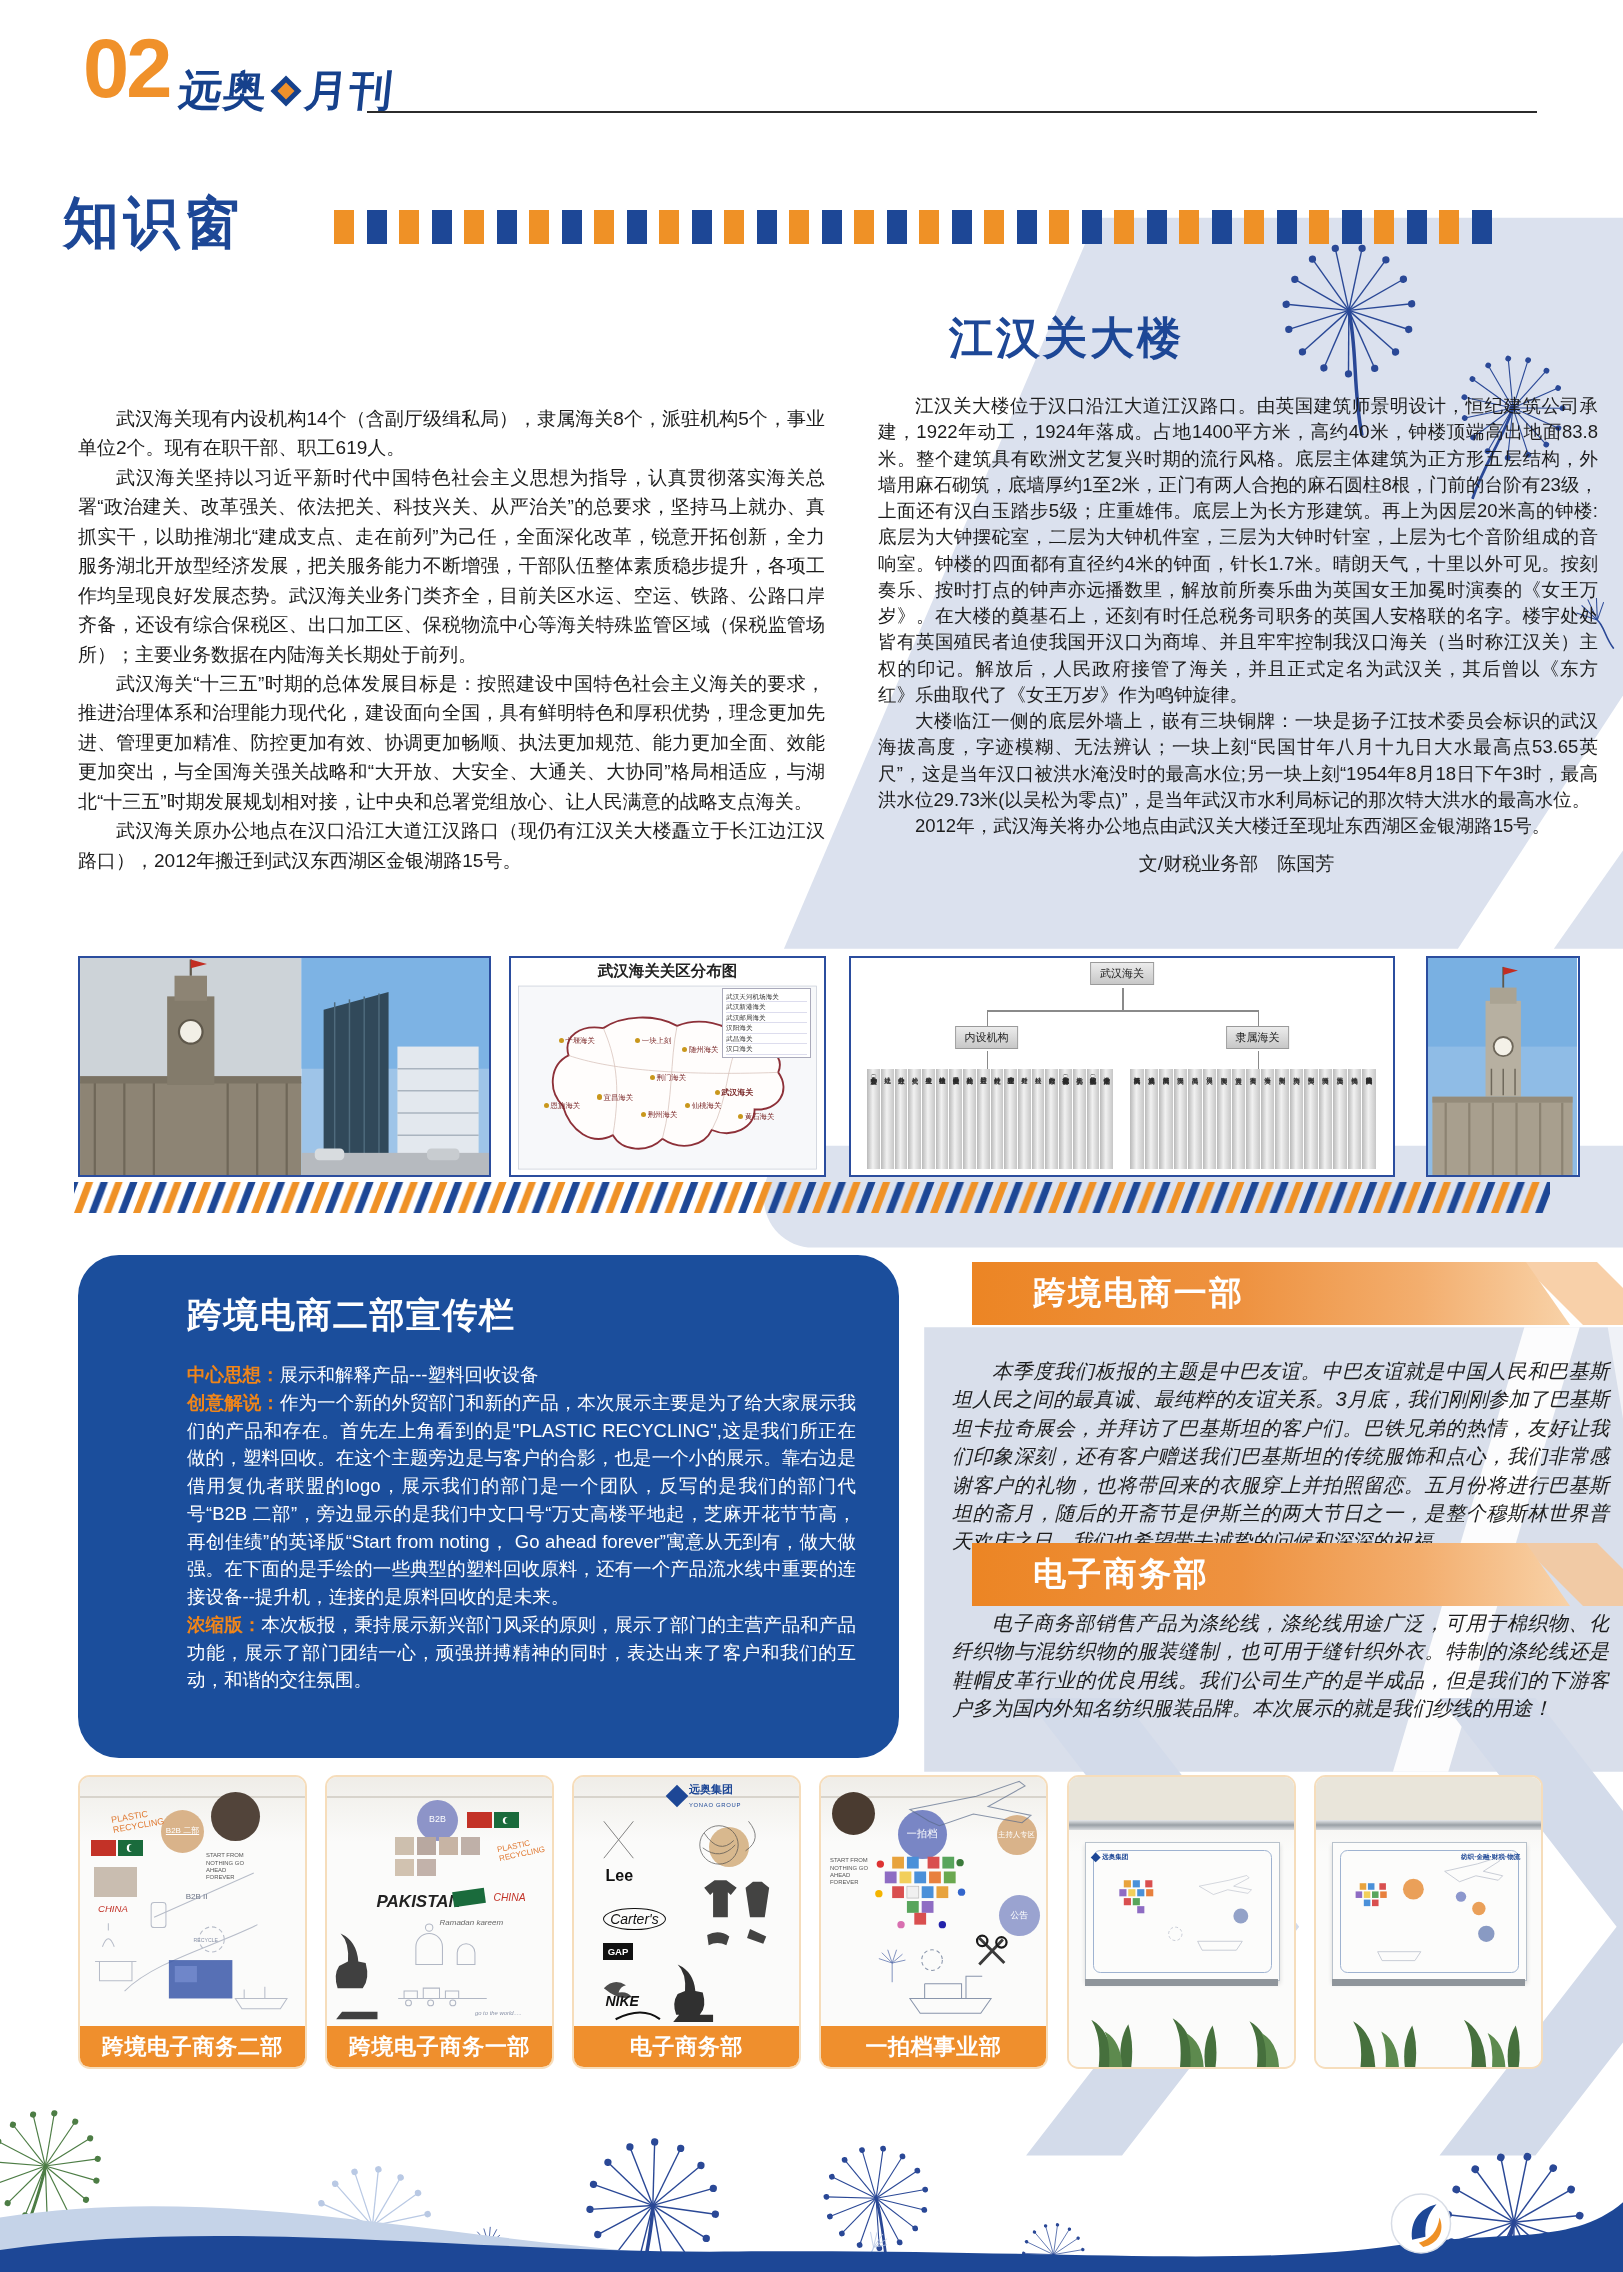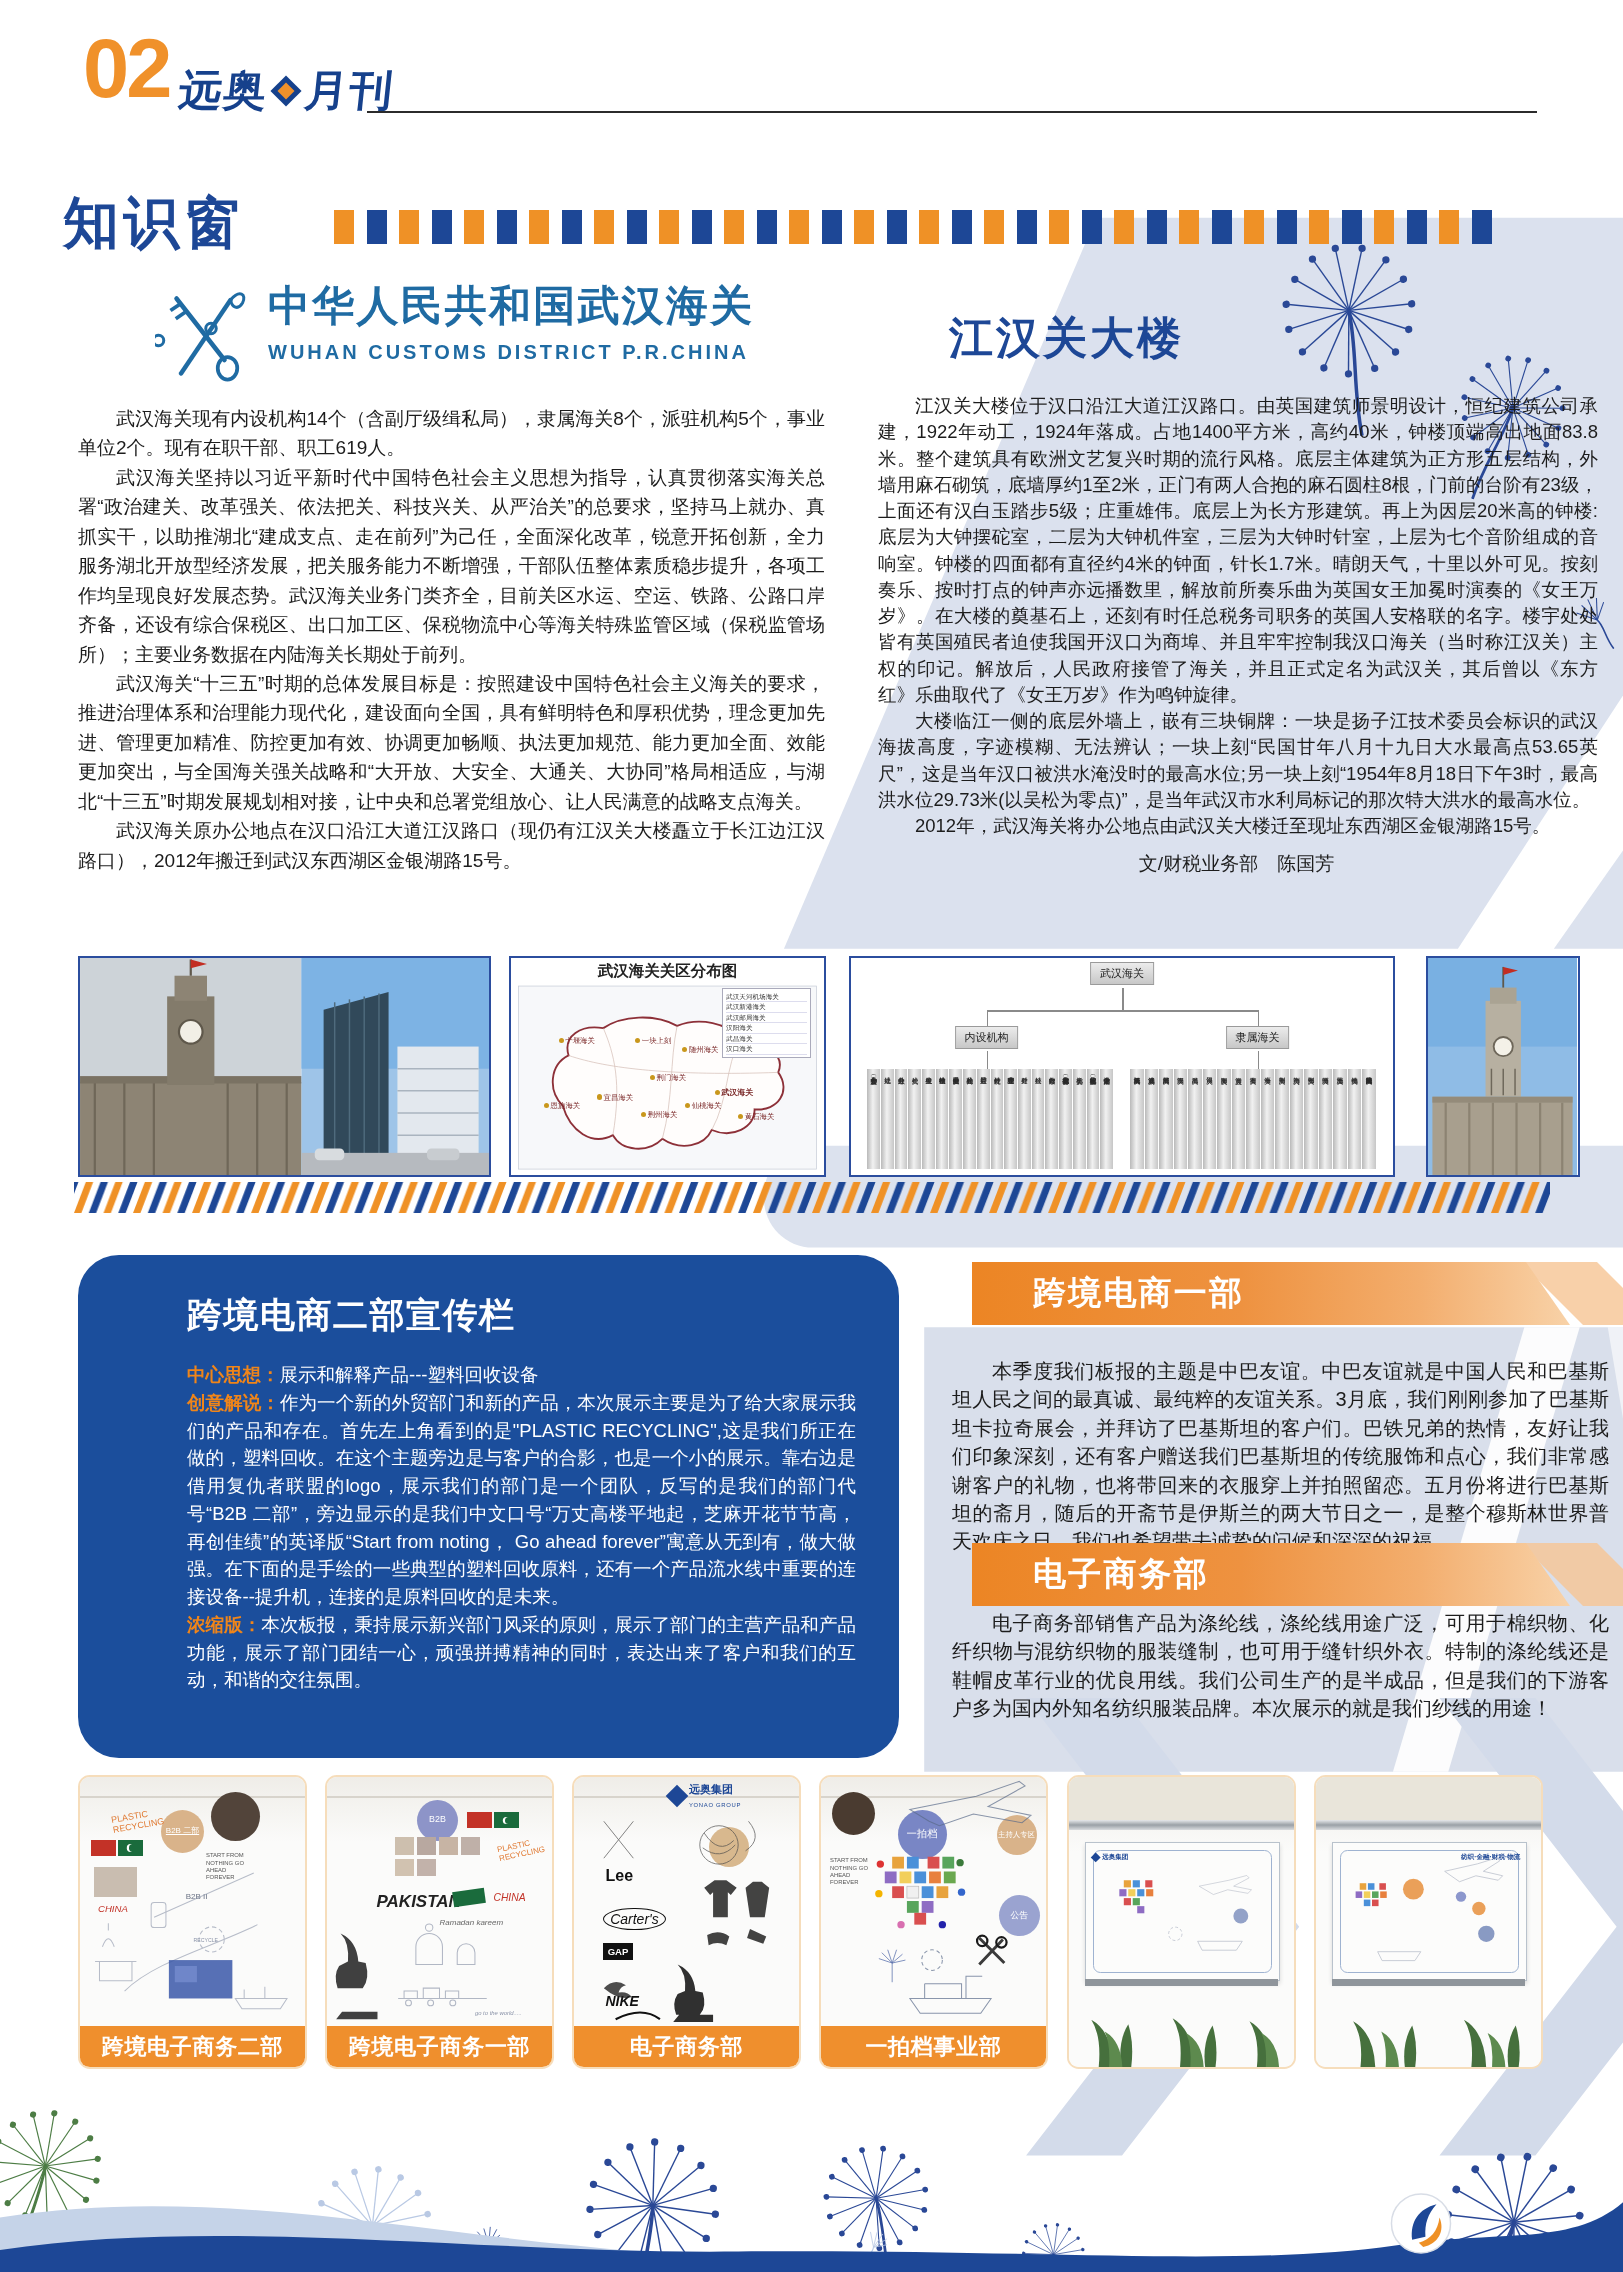--- a/index.html
+++ b/index.html
@@ -68,21 +68,21 @@
   .bluebox .lbl{color:#f08519;font-weight:700;}
 
   
   .sec-head{position:absolute;left:948px;width:598px;height:63px;z-index:1;
             background:linear-gradient(90deg,#ec8524 0%,#ee9240 45%,#f3ae6e 75%,#f8d2a8 100%);
             clip-path:polygon(0 0,calc(100% - 44px) 0,100% 100%,0 100%);
             display:flex;align-items:center;padding-left:61px;box-sizing:border-box;margin-left:24px;}
   .sec-head .t{font-size:33px;font-weight:900;color:#fff;letter-spacing:2.2px;}
   .sec-arrow{position:absolute;width:140px;height:63px;background:#f6c493;opacity:.8;z-index:0;
              clip-path:polygon(0 0,55% 0,100% 100%,45% 100%);}
-  .sec-body{position:absolute;left:952px;width:657px;font-size:20px;line-height:1.42;text-align:justify;z-index:1;}
+  .sec-body{position:absolute;left:952px;width:657px;font-size:20px;line-height:1.42;text-align:justify;z-index:1;font-style:italic;}
   .sec-body p{margin:0;text-indent:2em;}
 
   
   .pcard{position:absolute;top:1775px;width:229px;height:294px;border:2.2px solid #f6ddbb;border-radius:11.8px;
          box-sizing:border-box;overflow:hidden;background:#fdfdfc;z-index:2;}
   .pcard .ph{position:relative;width:100%;height:251px;background:linear-gradient(180deg,#efede8 0%,#fbfbfa 26%);}
   .plabel{position:absolute;left:0;right:0;bottom:0;height:41px;background:#ef8f2d;color:#fff;
           font-size:22px;font-weight:700;display:flex;align-items:center;justify-content:center;letter-spacing:0.7px;}
   .pcard .ph::before{content:"";position:absolute;left:0;top:19px;width:100%;height:2.2px;background:#d8d4cc;}
   .note{position:absolute;color:#444;}
@@ -265,40 +265,20 @@
       <span class="sq sq-orange"></span>
       <span class="sq sq-blue"></span>
       <span class="sq sq-orange"></span>
       <span class="sq sq-blue"></span>
       <span class="sq sq-orange"></span>
       <span class="sq sq-blue"></span>
       <span class="sq sq-orange"></span>
       <span class="sq sq-blue"></span>
     </div>
 
-  <div class="abs customs-logo">
-    <svg width="97" height="105" viewBox="0 0 120 140">
-      <g stroke="#1f6ba3" fill="none" stroke-width="6" stroke-linecap="round">
-        <path d="M24,22 L88,104"></path>
-        <path d="M96,24 L30,122"></path>
-      </g>
-      <g stroke="#1f6ba3" fill="none" stroke-width="5">
-        <ellipse cx="92" cy="115" rx="13" ry="15"></ellipse>
-        <path d="M28,30 L16,38"></path>
-          <path d="M36,40 L23,49"></path>
-        <path d="M96,24 C108,10 118,16 112,28 C106,38 98,34 96,24" stroke-width="4"></path>
-        <circle cx="70" cy="62" r="7" stroke-width="4"></circle>
-          <circle cx="60,76" cy="78" r="7" stroke-width="4"></circle>
-      </g>
-    </svg>
-    <div class="customs-text">
-      <div class="t1">中华人民共和国武汉海关</div>
-      <div class="t2">WUHAN CUSTOMS DISTRICT P.R.CHINA</div>
-    </div>
-  </div>
 
   <div class="abs col-left">
     <p>武汉海关现有内设机构14个（含副厅级缉私局），隶属海关8个，派驻机构5个，事业单位2个。现有在职干部、职工619人。</p>
     <p>武汉海关坚持以习近平新时代中国特色社会主义思想为指导，认真贯彻落实海关总署“政治建关、改革强关、依法把关、科技兴关、从严治关”的总要求，坚持马上就办、真抓实干，以助推湖北“建成支点、走在前列”为己任，全面深化改革，锐意开拓创新，全力服务湖北开放型经济发展，把关服务能力不断增强，干部队伍整体素质稳步提升，各项工作均呈现良好发展态势。武汉海关业务门类齐全，目前关区水运、空运、铁路、公路口岸齐备，还设有综合保税区、出口加工区、保税物流中心等海关特殊监管区域（保税监管场所）；主要业务数据在内陆海关长期处于前列。</p>
     <p>武汉海关“十三五”时期的总体发展目标是：按照建设中国特色社会主义海关的要求，推进治理体系和治理能力现代化，建设面向全国，具有鲜明特色和厚积优势，理念更加先进、管理更加精准、防控更加有效、协调更加畅顺、执法更加规范、能力更加全面、效能更加突出，与全国海关强关战略和“大开放、大安全、大通关、大协同”格局相适应，与湖北“十三五”时期发展规划相对接，让中央和总署党组放心、让人民满意的战略支点海关。</p>
     <p>武汉海关原办公地点在汉口沿江大道江汉路口（现仍有江汉关大楼矗立于长江边江汉路口），2012年搬迁到武汉东西湖区金银湖路15号。</p>
   </div>
 
   <div class="abs col-right">
     <h1 class="jh-title">江汉关大楼</h1>

